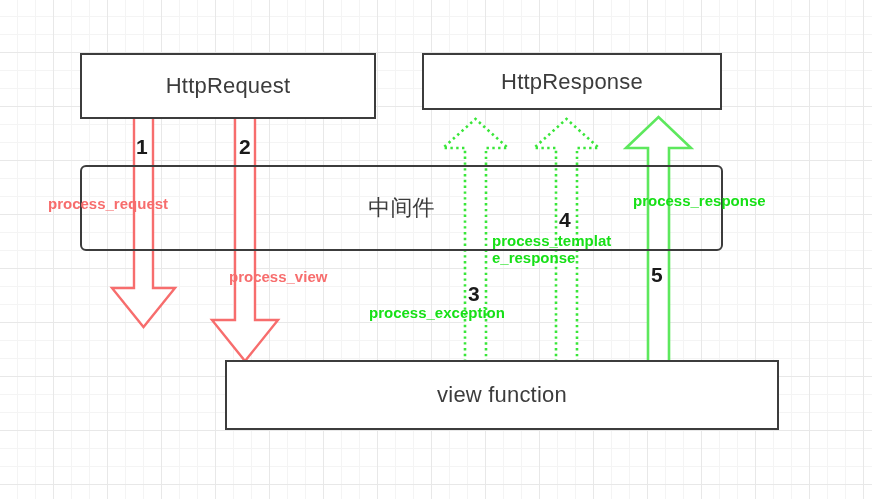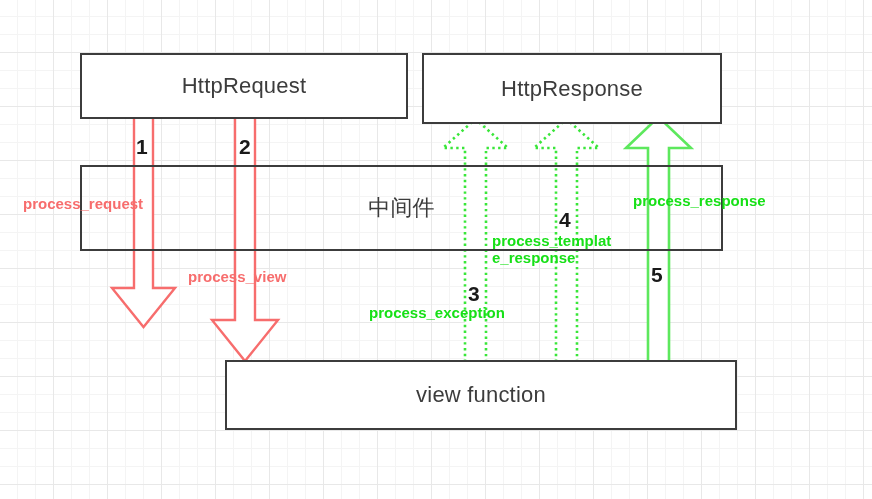--- a/index.html
+++ b/index.html
@@ -32,40 +32,40 @@
     display: flex;
     align-items: center;
     justify-content: center;
     color: #3c3c3c;
     font-size: 22px;
     font-weight: 400;
     letter-spacing: 0.2px;
     z-index: 4;
   }
   .node.rounded {
-    border-radius: 0;
+    border-radius: 6px;
   }
   .arrow-layer {
     position: absolute;
     left: 0;
     top: 0;
     width: 872px;
     height: 499px;
     z-index: 3;
   }
   .arrow-layer.under { z-index: 2; }
   .label {
     position: absolute;
     font-size: 15px;
     font-weight: bold;
     line-height: 1.15;
     white-space: pre;
     z-index: 6;
   }
-  .label.red { color: #f76d6d; }
+  .label.red { color: #f76d6d; margin-left: 25px; }
   .label.green { color: #17e017; }
   .num {
     position: absolute;
     font-size: 21px;
     font-weight: bold;
     color: #1a1a1a;
     z-index: 6;
     line-height: 1;
   }
 </style>
@@ -80,45 +80,45 @@
 
     <polygon points="235,112 255,112 255,320 278,320 245,361 212,320 235,320" fill="#ffffff" stroke="#f76d6d" stroke-width="2.4" stroke-linejoin="miter"></polygon>
 
     <polygon points="465,362 465,148 443,148 475.5,119 508,148 486,148 486,362" fill="#ffffff" stroke="#39e639" stroke-width="2.6" stroke-dasharray="2.4 3.4" stroke-linecap="butt" stroke-linejoin="miter"></polygon>
 
     <polygon points="556,362 556,148 534,148 566.5,119 599,148 577,148 577,362" fill="#ffffff" stroke="#39e639" stroke-width="2.6" stroke-dasharray="2.4 3.4" stroke-linecap="butt" stroke-linejoin="miter"></polygon>
 
     <polygon points="648,362 648,148 626,148 658.5,117 691,148 669,148 669,362" fill="#ffffff" stroke="#5de85d" stroke-width="2.6" stroke-linejoin="miter"></polygon>
   </svg>
 
-  <div class="node" style="left:80px; top:53px; width:328px; height:66px;">
+  <div class="node" style="left:80px; top:53px; width:296px; height:66px;">
     <span>HttpRequest</span>
   </div>
 
-  <div class="node" style="left:422px; top:53px; width:300px; height:71px;align-items:center;">
+  <div class="node" style="left:422px; top:53px; width:300px; height:57px;align-items:center;">
     <span>HttpResponse</span>
   </div>
 
   <div class="node rounded" style="left:80px; top:165px; width:643px; height:86px; background:transparent;">
     <span>中间件</span>
   </div>
 
-  <div class="node" style="left:225px; top:360px; width:512px; height:70px;">
+  <div class="node" style="left:225px; top:360px; width:554px; height:70px;">
     <span>view function</span>
   </div>
 
   <div class="num" style="left:136px; top:136px;">1</div>
   <div class="num" style="left:239px; top:136px;">2</div>
   <div class="num" style="left:468px; top:283px;">3</div>
   <div class="num" style="left:559px; top:209px;">4</div>
   <div class="num" style="left:651px; top:264px;">5</div>
 
   <div class="label red" style="left:23px; top:195px;">process_request</div>
 
-  <div class="label red" style="left:188px; top:268px;">process_view</div>
+  <div class="label red" style="left:204px; top:268px;">process_view</div>
 
   <div class="label green" style="left:369px; top:304px;">process_exception</div>
 
   <div class="label green" style="left:492px; top:232px; text-align:left; width:155px;"><span>process_templat</span><br><span>e_response</span></div>
 
   <div class="label green" style="left:601px; top:192px;margin-left:32px;">process_response</div>
 
 </div>
 
 </body></html>

